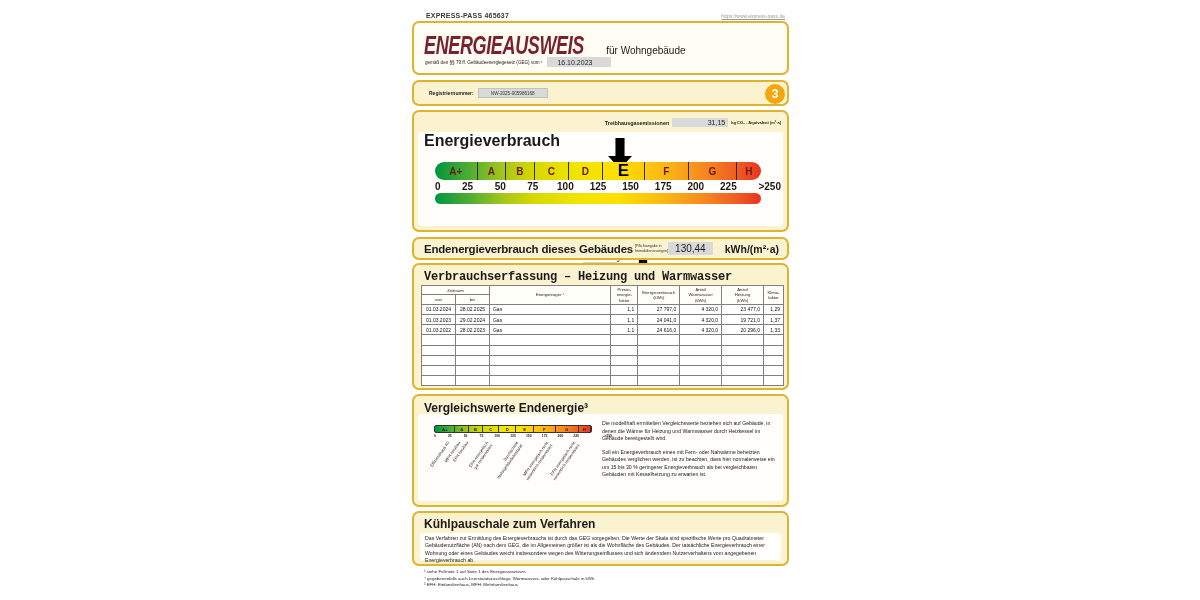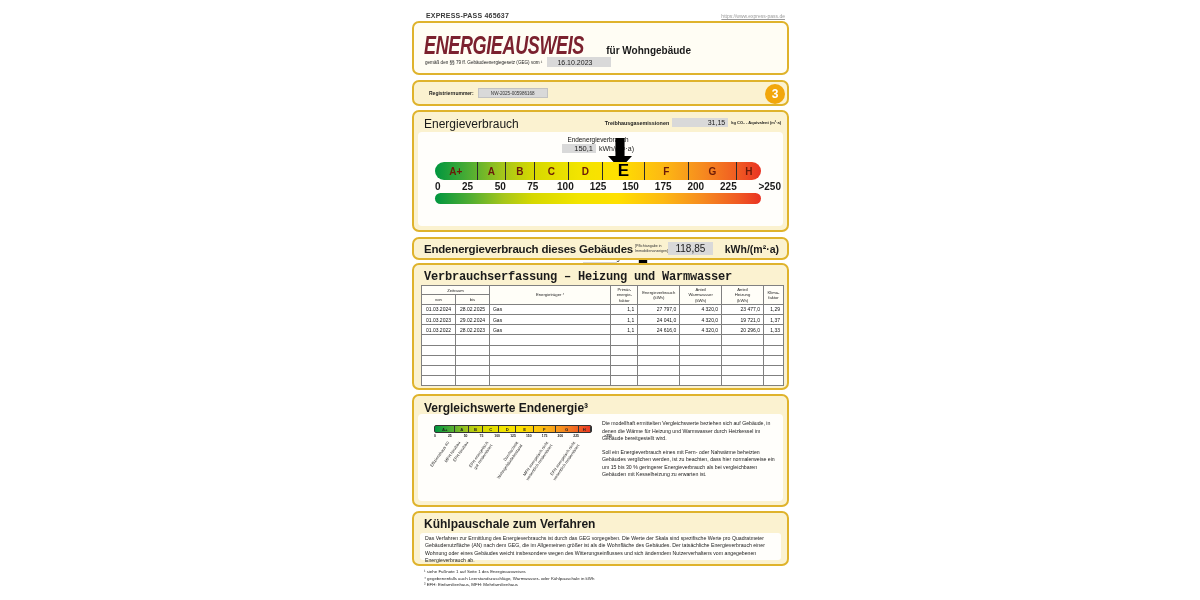--- a/index.html
+++ b/index.html
@@ -13,35 +13,35 @@
   .box{position:absolute;left:0;right:0;border:2px solid var(--gold);border-radius:7px;background:var(--cream);}
   .inner-white{position:absolute;background:#fffefb;border-radius:4px;}
   
   .topline{position:absolute;top:12px;left:14px;right:4px;display:flex;justify-content:space-between;align-items:baseline;}
   .passid{font-size:7px;font-weight:bold;color:#3a3a3a;letter-spacing:.2px;}
   .url{font-size:5px;color:#9a9a9a;text-decoration:underline;}
   
   .box-title{top:21px;height:54px;background:var(--creamlight);}
   .title-row{position:absolute;left:10px;top:8px;display:flex;align-items:baseline;white-space:nowrap;}
   .title-main{font-size:25px;font-weight:bold;font-style:italic;color:var(--maroon);display:inline-block;transform:scaleX(.72);transform-origin:left bottom;letter-spacing:-.5px;}
-  .title-sub{font-size:10px;font-weight:bold;margin-left:-40px;}
+  .title-sub{font-size:10px;font-weight:normal;margin-left:-40px;}
   .law-row{position:absolute;left:11px;top:34px;display:flex;align-items:center;gap:5px;}
   .law{font-size:4.6px;color:#222;}
   .datebox{width:64px;height:10px;background:var(--graybox);font-size:7px;display:flex;align-items:center;padding-left:10px;color:#222;}
   
   .bar-erfasst{top:80px;height:26px;}
   .erf-row{position:absolute;left:10px;right:28px;top:0;height:100%;display:flex;align-items:center;}
   .erf-title{font-size:12px;font-weight:bold;letter-spacing:-.2px;white-space:nowrap;}
   .reg-label{font-size:5px;font-weight:bold;margin-left:5px;white-space:nowrap;}
   .reg-box{margin-left:4px;width:70px;height:10px;background:var(--graybox);border:1px solid #c2c2c2;font-size:4.6px;display:flex;align-items:center;justify-content:center;color:#333;white-space:nowrap;}
   .pagecircle{position:absolute;right:2px;top:2px;width:20px;height:20px;border-radius:50%;background:var(--circle);color:#fff;font-size:12px;font-weight:bold;display:flex;align-items:center;justify-content:center;}
   
   .panel-energie{top:110px;height:122px;}
   .pe-white{left:4px;right:4px;top:20px;bottom:4px;}
-  .pe-heading{position:absolute;left:10px;top:5px;font-size:12px;font-weight:normal;}
+  .pe-heading{position:absolute;left:10px;top:20px;font-size:16px;font-weight:bold;}
   .ghg-row{position:absolute;right:6px;top:6px;display:flex;align-items:center;gap:3px;}
   .ghg-label{font-size:5.4px;font-weight:bold;}
   .ghg-box{width:56px;height:9px;background:var(--graybox);font-size:7px;display:flex;align-items:center;justify-content:flex-end;padding-right:3px;}
   .ghg-unit{font-size:4px;font-weight:bold;white-space:nowrap;}
   .endlabel-block{position:absolute;left:96px;top:24px;width:176px;text-align:center;}
   .small-label{font-size:6.4px;color:#111;}
   .valrow{display:flex;align-items:center;justify-content:center;gap:3px;margin-top:1px;}
   .valbox{width:34px;height:9px;background:var(--graybox);font-size:7.5px;display:flex;align-items:center;justify-content:flex-end;padding-right:3px;}
   .valunit{font-size:7px;}
   .arrow-down{position:absolute;left:194px;top:26px;width:24px;height:31px;background:#000;clip-path:polygon(50% 100%,0 58%,31% 58%,31% 0,69% 0,69% 58%,100% 58%);}
@@ -126,27 +126,20 @@
   </div>
 
   <div class="box panel-energie">
     <div class="inner-white pe-white"></div>
     <div class="pe-heading">Energieverbrauch</div>
     <div class="ghg-row">
       <span class="ghg-label">Treibhausgasemissionen</span>
       <span class="ghg-box">31,15</span>
       <span class="ghg-unit">kg CO₂ - Äquivalent (m²·a)</span>
     </div>
-    <div class="endlabel-block">
-      <div class="small-label">Endenergieverbrauch</div>
-      <div class="valrow">
-        <span class="valbox">150,1</span>
-        <span class="valunit">kWh/(m²·a)</span>
-      </div>
-    </div>
     <div class="arrow-down"></div>
     <div class="scale-wrap">
       <div class="letterbar" id="scale-letters">
           <span class="seg" style="flex-grow: 11.7;">A+</span>
           <span class="seg" style="flex-grow: 8.3;">A</span>
           <span class="seg" style="flex-grow: 8.5;">B</span>
           <span class="seg" style="flex-grow: 10.5;">C</span>
           <span class="seg" style="flex-grow: 10.7;">D</span>
           <span class="seg hl" style="flex-grow: 12;">E</span>
           <span class="seg" style="flex-grow: 15.3;">F</span>
@@ -176,21 +169,21 @@
       </div>
       <div class="arrow-up"></div>
     </div>
   </div>
 
   <div class="box bar-end">
     <div class="end-row">
       <span class="end-title">Endenergieverbrauch dieses Gebäudes</span>
       <span class="end-note">[Pflichtangabe in
 Immobilienanzeigen]</span>
-      <span class="end-valbox">118,85</span>
+      <span class="end-valbox">130,44</span>
       <span class="end-unit">kWh/(m²·a)</span>
     </div>
   </div>
 
   <div class="box panel-table">
     <div class="pt-heading">Verbrauchserfassung – Heizung und Warmwasser</div>
     <table>
       <colgroup>
         <col style="width:34px">
           <col style="width:34px">

